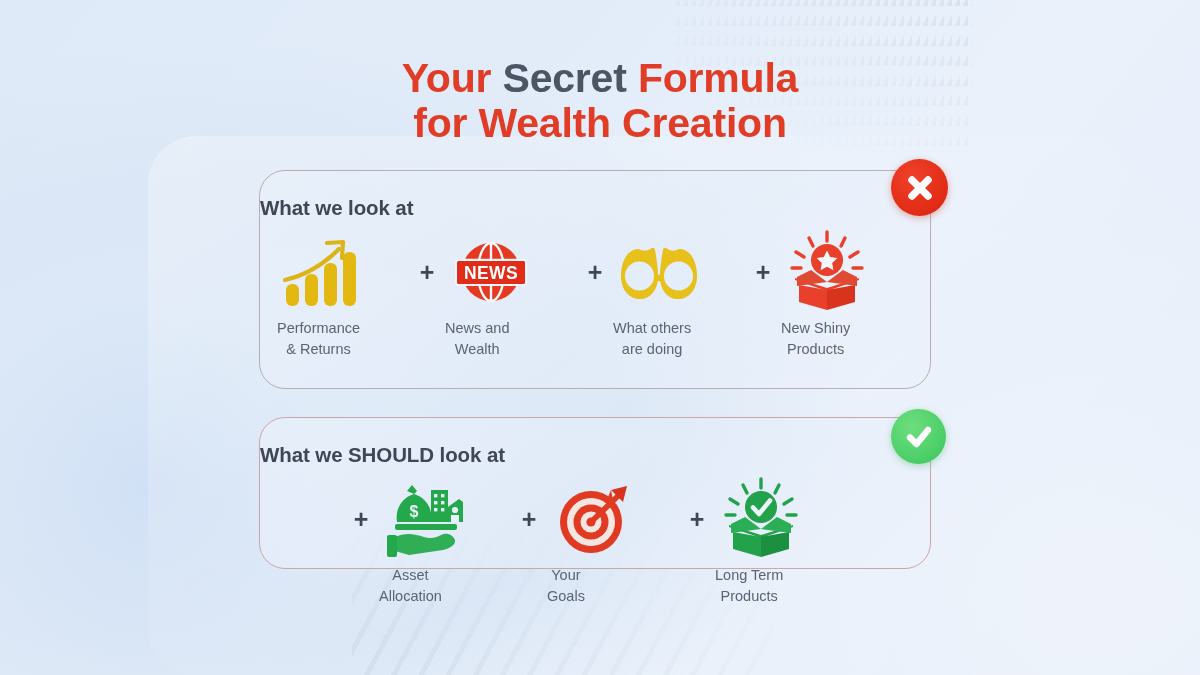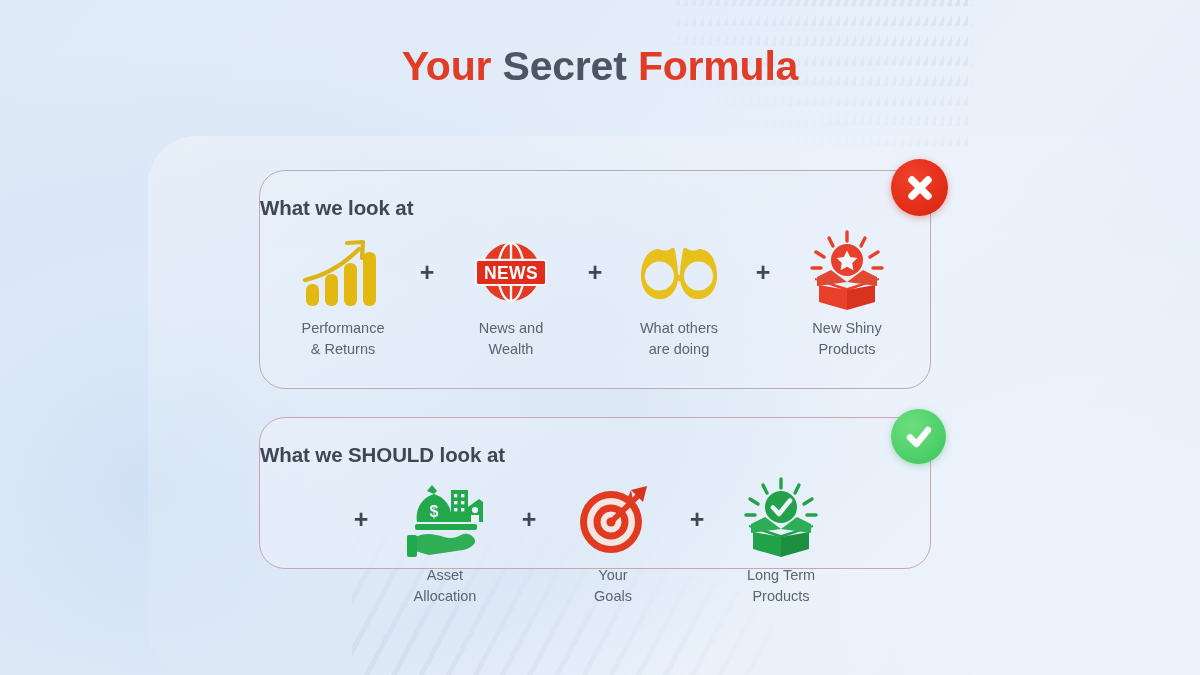--- a/index.html
+++ b/index.html
@@ -64,21 +64,21 @@
     position: absolute;
     left: -60px; top: 300px;
     width: 420px; height: 380px;
     background: radial-gradient(circle at 50% 50%, rgba(205,222,244,.75), rgba(205,222,244,0) 68%);
     pointer-events: none;
   }
 
   
   .title {
     position: absolute;
-    top: 44px;
+    top: 56px;
     left: 0;
     width: 1200px;
     text-align: center;
     font-size: 41px;
     line-height: 45px;
     font-weight: 700;
     letter-spacing: -0.2px;
     color: #e13c26;
   }
   .title .w-dark { color: #4b5563; }
@@ -116,21 +116,21 @@
   .items {
     display: flex;
     align-items: flex-start;
     justify-content: center;
     margin-top: 8px;
   }
   .item {
     width: 132px;
     display: flex;
     flex-direction: column;
-    align-items: center;
+    align-items: flex-start;
   }
   .icon-wrap {
     height: 88px;
     display: flex;
     align-items: center;
     justify-content: center;
   }
   .item-label {
     margin-top: 2px;
     text-align: center;
@@ -181,20 +181,21 @@
 
 <div id="stage">
 
   <div class="glow-tl"></div>
   <div class="soft-panel"></div>
   <div class="dash-field dash-tr"></div>
   <div class="dash-field dash-bl"></div>
 
   <div class="title">
     <span class="ln"><span>Your </span><span class="w-dark">Secret</span><span> Formula</span></span>
+    <span class="ln">for Wealth Creation</span>
   </div>
 
   <div class="card" id="card-look">
     <div class="card-title">What we look at</div>
     <div class="items">
 
       <div class="item">
         <div class="icon-wrap">
           <svg width="92" height="78" viewBox="0 0 92 78" aria-hidden="true">
             <g fill="#e2b811">

